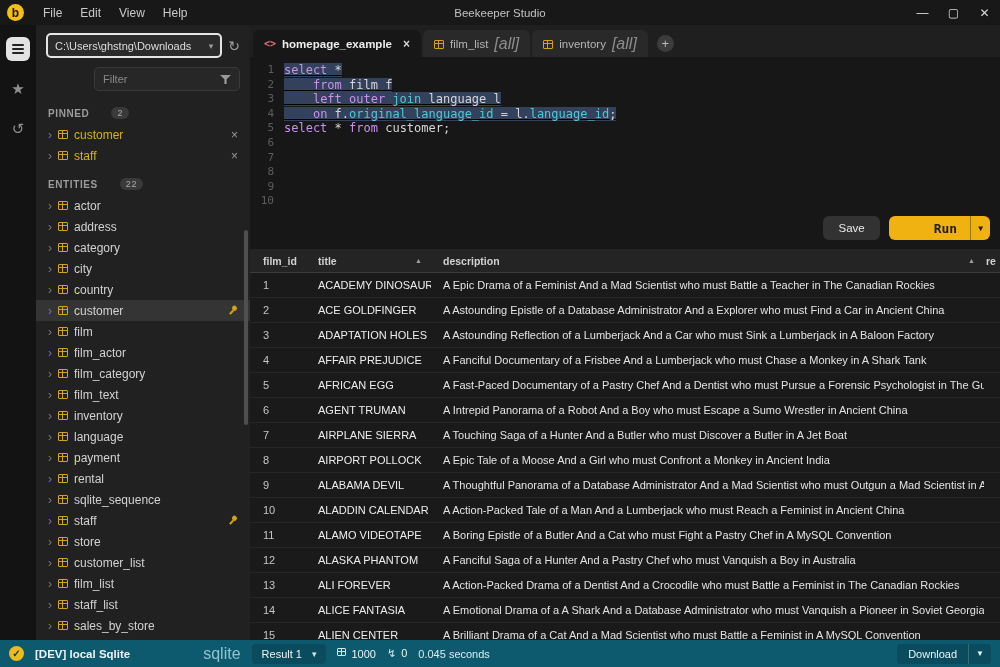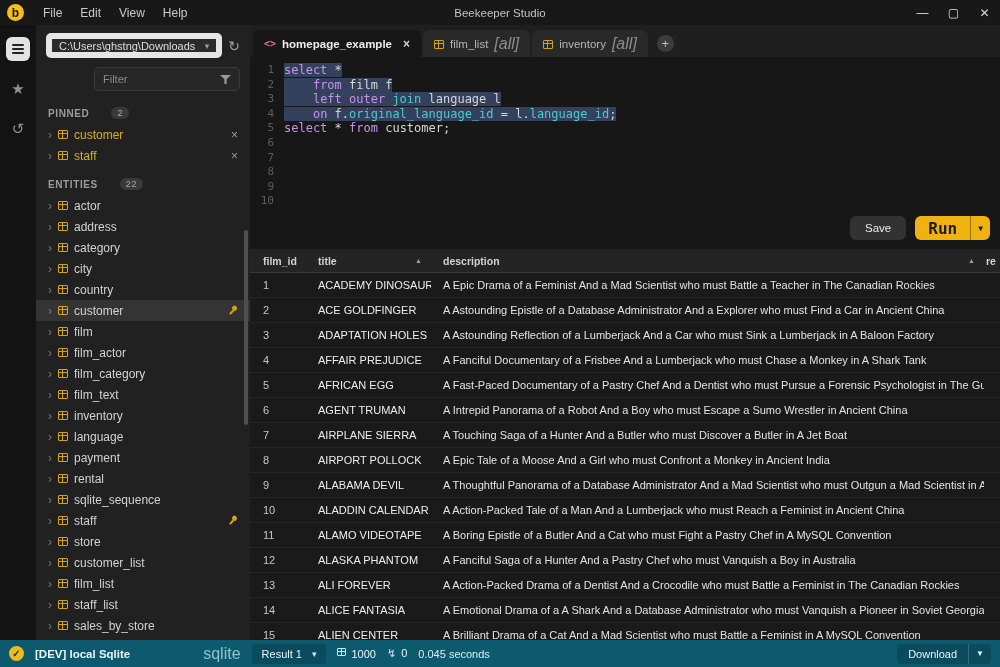--- a/index.html
+++ b/index.html
@@ -28,21 +28,21 @@
   .rail-item.active { background:#e3e3e3; border-radius:6px; }
   .db-icon { width:12px; height:10px; position:relative; display:block; }
   .db-icon::before { content:""; position:absolute; left:0; right:0; top:0; height:2px;
                      border-radius:1px; background:#232323;
                      box-shadow:0 4px 0 #232323, 0 8px 0 #232323; }
 
   
   .sidebar { flex:0 0 214px; background:#212121; position:relative; overflow:hidden;
              padding-top:8px; color:#cfcfcf; }
   .conn-row { display:flex; align-items:center; gap:6px; padding:0 10px; }
-  .conn-select { flex:1; min-width:0; background:#2b2b2b; border:6px solid #e5e5e5;
+  .conn-select { flex:1; min-width:0; background:#2b2b2b; border:2px solid #e5e5e5;
                  border-radius:5px; height:25px; display:flex; align-items:center;
                  padding:0 7px; font-size:11px; color:#ddd; }
   .conn-path { overflow:hidden; white-space:nowrap; flex:1; }
   .caret { font-size:9px; color:#9a9a9a; margin-left:4px; }
   .icon-btn { background:none; border:none; color:#9f9f9f; font-size:14px; }
   .filter-row { margin:9px 10px 4px; position:relative;padding-left:48px; }
   .filter-row input { width:100%; background:#272727; border:1px solid #3a3a3a; border-radius:5px;
                       height:24px; color:#ddd; padding:0 26px 0 8px; font-size:11px; outline:none; }
   .filter-row input::placeholder { color:#8a8a8a; }
   .funnel { position:absolute; right:9px; top:8px; width:11px; height:9px; background:#9a9a9a;
@@ -84,30 +84,30 @@
              display:flex; align-items:center; justify-content:center; font-size:13px; margin:0 0 5px 9px; }
 
   
   .editor { flex:0 0 192px; position:relative; display:flex; background:#171717; padding-top:6px;
             font-family:"DejaVu Sans Mono", monospace; font-size:12px; }
   .gutter { width:26px; text-align:right; color:#5d5d5d; flex:0 0 26px; }
   .gut-num { height:14.6px; line-height:14.6px; font-size:11px; padding-right:2px; }
   #code-lines { flex:1; padding-left:8px; overflow:hidden; }
   .code-line { height:14.6px; line-height:14.6px; white-space:pre; }
   .linebody { white-space:pre; }
-  .linebody.sel { background:#33415c; }
+  .linebody.sel { background:#33415c;text-decoration:underline; }
   .tok-kw { color:#c792ea; }
   .tok-fn { color:#4ec9d4; }
   .tok-pl { color:#d6d6d6; }
   .editor-actions { position:absolute; right:10px; bottom:9px; display:flex; gap:9px; align-items:center; }
   .save-btn { background:#323232; color:#e9e9e9; border:none; border-radius:6px; height:24px;
               padding:0 15px; font-size:11.5px; }
   .run-btn { display:flex; background:#efb210; border-radius:6px; overflow:hidden; height:24px;
              align-items:stretch; color:#1c1c1c; }
-  .run-main { padding:0 13px; display:flex; align-items:center; font-weight:bold; font-size:16px; }
+  .run-main { padding:0 13px; display:flex; align-items:center; font-weight:bold; font-size:13px;margin-left:32px; }
   .run-caret { padding:0 7px; border-left:1px solid rgba(0,0,0,.35); display:flex; align-items:center; font-size:8px; }
 
   
   .results { flex:1; min-height:0; display:flex; flex-direction:column; background:#1a1a1a; }
   .results-header { flex:0 0 24px; display:grid; grid-template-columns:56px 125px 1fr 16px;
                     background:#242424; border-bottom:1px solid #3a3a3a; align-items:center;
                     font-size:10.5px; font-weight:bold; color:#d2d2d2; }
   .rh-cell { display:flex; align-items:center; padding-left:12px; overflow:hidden;
              white-space:nowrap; height:100%; }
   .rh-cell:first-child { padding-left:13px; }

